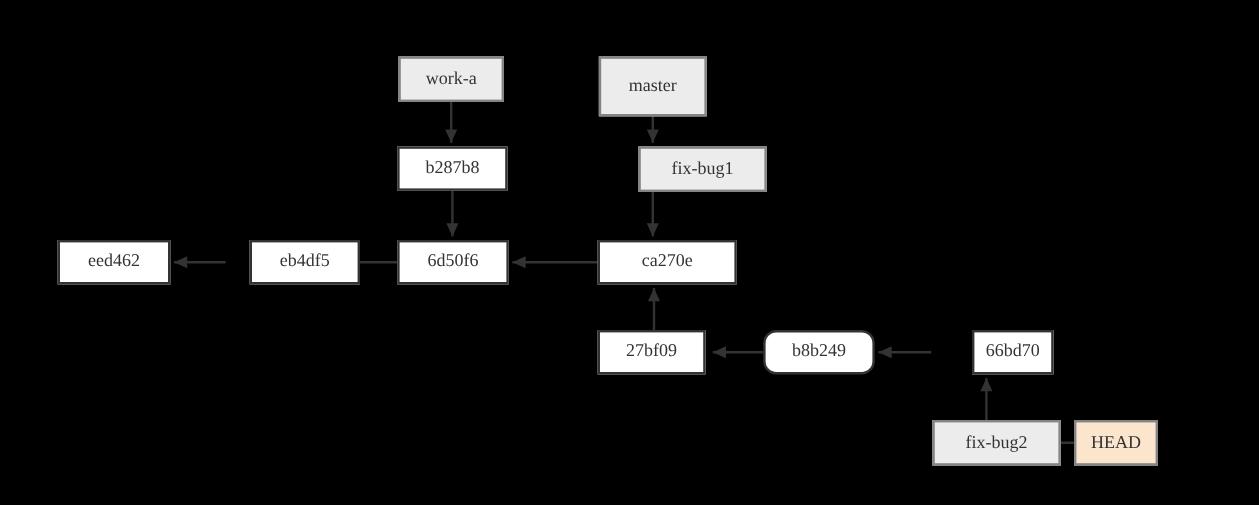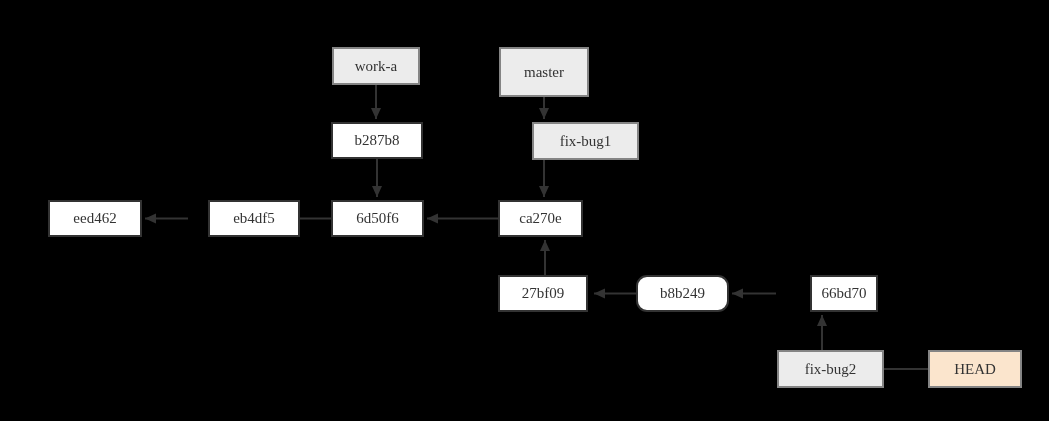--- a/index.html
+++ b/index.html
@@ -93,32 +93,32 @@
     </div>
   <div class="node commit" style="left:48px;  top:200px; width:94px; height:37px;text-align:right;">
       <span>eed462</span>
     </div>
   <div class="node commit" style="left:188px; top:200px; width:92px; height:37px;margin-left:20px;">
       <span>eb4df5</span>
     </div>
   <div class="node commit" style="left:331px; top:200px; width:93px; height:37px;">
       <span>6d50f6</span>
     </div>
-  <div class="node commit" style="left:498px; top:200px; width:85px; height:37px;">
+  <div class="node commit" style="left:498px; top:200px; width:116px; height:37px;">
       <span>ca270e</span>
     </div>
   <div class="node commit" style="left:498px; top:275px; width:90px; height:37px;">
       <span>27bf09</span>
     </div>
   <div class="node commit" style="left:636px; top:275px; width:93px; height:37px;border-radius:11px;">
       <span>b8b249</span>
     </div>
   <div class="node commit" style="left:810px; top:275px; width:68px; height:37px;">
       <span>66bd70</span>
     </div>
   <div class="node branch" style="left:777px; top:350px; width:107px; height:38px;">
       <span>fix-bug2</span>
     </div>
-  <div class="node head" style="left:928px; top:350px; width:94px; height:38px;">
+  <div class="node head" style="left:895px; top:350px; width:70px; height:38px;">
       <span>HEAD</span>
     </div>
 
 </div>
 
 </body></html>

